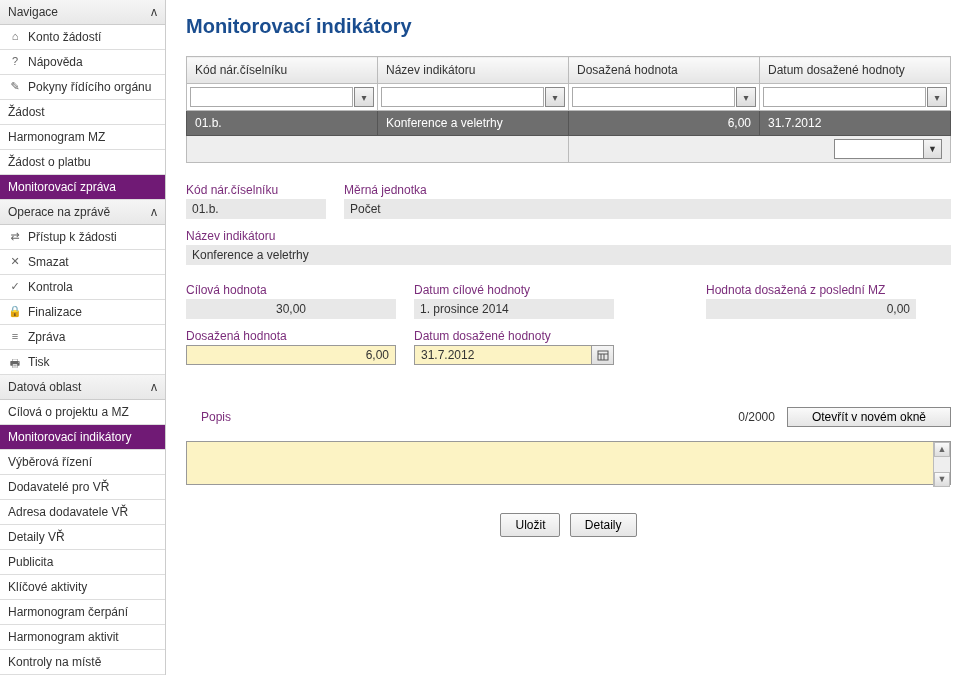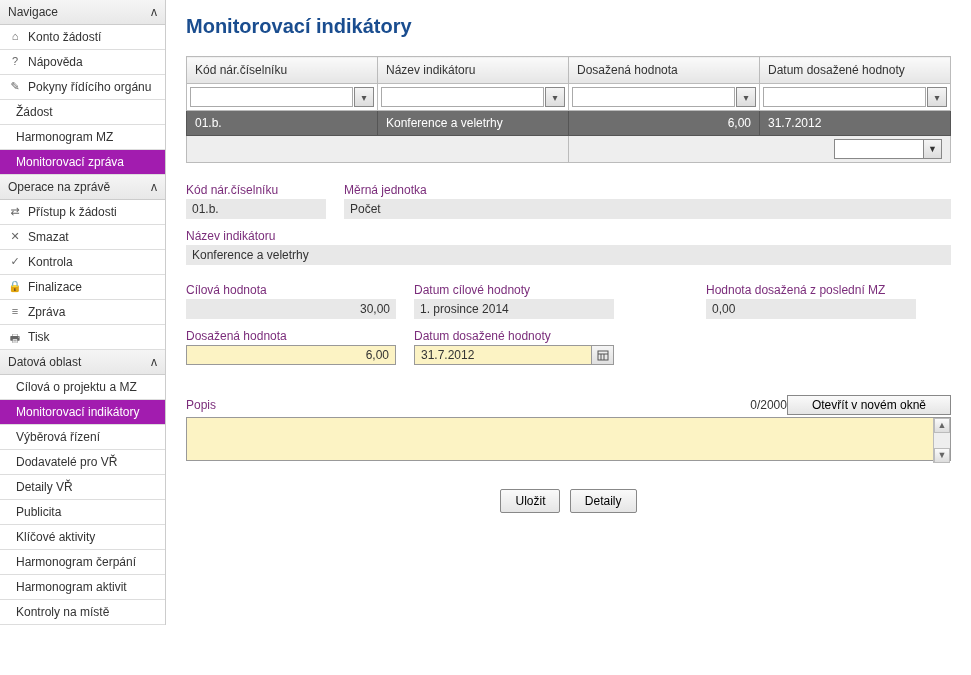--- a/index.html
+++ b/index.html
@@ -2,22 +2,22 @@
 <html><head>
 <meta charset="utf-8">
 <style>
 * { box-sizing: border-box; margin: 0; padding: 0; font-family: Arial, sans-serif; }
 body { font-size: 12px; color: #333; background: #fff; display: flex; }
 
 
 .nav { width: 191px; border-right: 1px solid #ccc; background: #fff; }
 .nav-item { padding: 5px 8px 5px 28px; border-bottom: 1px solid #ddd; color: #333; cursor: pointer; position: relative; font-size:12px;}
 .nav-item .ic { position:absolute; left:8px; top:5px; width:14px; text-align:center; color:#666; font-size:11px;}
-.nav-item.plain { padding-left:16px; }
-.nav-item.selected { background: #a21caf; color: #fff; }
+.nav-item.plain { padding-left:8px; }
+.nav-item.selected { background: #701a75; color: #fff; }
 .nav-cat { padding: 5px 8px; border-bottom:1px solid #ccc; background:linear-gradient(#f5f5f5,#e8e8e8); font-size:12px; display:flex; justify-content:space-between; align-items:center; cursor:pointer;gap:29px;}
 
 
 .main { flex:1; padding: 10px 20px 20px 20px; }
 h1.page-title { color:#1a4d8f; font-size:20px; font-weight:bold; margin: 5px 0 18px 0;}
 
 
 .grid { width:100%; border:1px solid #bbb; border-collapse:collapse; margin-bottom:8px;}
 .grid th { background:linear-gradient(#fafafa,#e5e5e5); font-weight:normal; text-align:left; padding:6px 8px; border:1px solid #bbb; font-size:12px; vertical-align:top;}
 .grid td { border:1px solid #bbb; padding:2px; background:#fff;}
@@ -37,22 +37,22 @@
 .fld-ro { background:#e8e8e8; padding:3px 6px; min-height:20px; font-size:12px; color:#333; }
 .fld-edit { background:#fcf3c4; border:1px solid #999; padding:2px 6px; min-height:20px; font-size:12px; }
 .fld-edit.right { text-align:right; }
 .row { display:flex; gap:18px; margin-bottom:10px; }
 .col { display:flex; flex-direction:column; }
 .date-wrap { display:flex; }
 .date-wrap .fld-edit { flex:1; }
 .cal-btn { width:22px; border:1px solid #999; border-left:none; background:linear-gradient(#f5f5f5,#e0e0e0); display:flex; align-items:center; justify-content:center; font-size:11px; cursor:pointer;}
 
 .popis-head { display:flex; align-items:center; margin-top:30px; margin-bottom:2px;}
-.popis-head .lbl { flex:1; margin:0; }
-.counter { font-size:12px; color:#333; margin-right:0;}
+.popis-head .lbl { flex:1; margin:15px; }
+.counter { font-size:12px; color:#333; margin-right:12px;}
 .open-btn { border:1px solid #888; background:linear-gradient(#fafafa,#e5e5e5); padding:2px 24px; font-size:12px; cursor:pointer;}
 .popis-ta { width:100%; height:44px; background:#fcf3c4; border:1px solid #999; resize:none; font-size:12px; padding:4px; position:relative;}
 .ta-wrap { position:relative; }
 .ta-scrl { position:absolute; right:1px; top:1px; bottom:1px; width:17px; background:#eee; border-left:1px solid #bbb; display:flex; flex-direction:column; justify-content:space-between;}
 .ta-scrl span { text-align:center; font-size:9px; color:#666; background:linear-gradient(#fafafa,#ddd); border:1px solid #bbb; height:15px; line-height:13px; cursor:pointer;}
 
 .actions { text-align:center; margin-top:25px; }
 .actions button { border:1px solid #888; background:linear-gradient(#fafafa,#e5e5e5); padding:4px 14px; font-size:12px; margin:0 3px; cursor:pointer; border-radius:2px;}
 
 </style>
@@ -62,39 +62,41 @@
 <div class="nav" id="nav-root">
     <div class="nav-cat">
       <span>Navigace</span>
       <span class="chev">ʌ</span>
     </div>
     <div class="nav-item"><span class="ic">⌂</span><span>Konto žádostí</span></div>
     <div class="nav-item"><span class="ic">?</span><span>Nápověda</span></div>
     <div class="nav-item"><span class="ic">✎</span><span>Pokyny řídícího orgánu</span></div>
     <div class="nav-item plain"><span>Žádost</span></div>
     <div class="nav-item plain"><span>Harmonogram MZ</span></div>
+    <div class="nav-item plain"><span>Žádost o platbu</span></div>
     <div class="nav-item plain selected"><span>Monitorovací zpráva</span></div>
     <div class="nav-cat">
       <span>Operace na zprávě</span>
       <span class="chev">ʌ</span>
     </div>
     <div class="nav-item"><span class="ic">⇄</span><span>Přístup k žádosti</span></div>
     <div class="nav-item"><span class="ic">✕</span><span>Smazat</span></div>
     <div class="nav-item"><span class="ic">✓</span><span>Kontrola</span></div>
     <div class="nav-item"><span class="ic">🔒</span><span>Finalizace</span></div>
     <div class="nav-item"><span class="ic">≡</span><span>Zpráva</span></div>
     <div class="nav-item"><span class="ic">🖶</span><span>Tisk</span></div>
     <div class="nav-cat">
       <span>Datová oblast</span>
       <span class="chev">ʌ</span>
     </div>
     <div class="nav-item plain"><span>Cílová o projektu a MZ</span></div>
     <div class="nav-item plain selected"><span>Monitorovací indikátory</span></div>
     <div class="nav-item plain"><span>Výběrová řízení</span></div>
     <div class="nav-item plain"><span>Dodavatelé pro VŘ</span></div>
+    <div class="nav-item plain"><span>Adresa dodavatele VŘ</span></div>
     <div class="nav-item plain"><span>Detaily VŘ</span></div>
     <div class="nav-item plain"><span>Publicita</span></div>
     <div class="nav-item plain"><span>Klíčové aktivity</span></div>
     <div class="nav-item plain"><span>Harmonogram čerpání</span></div>
     <div class="nav-item plain"><span>Harmonogram aktivit</span></div>
     <div class="nav-item plain"><span>Kontroly na místě</span></div>
   </div>
 
 <div class="main">
   <h1 class="page-title">Monitorovací indikátory</h1>
@@ -166,29 +168,29 @@
     <div class="row">
       <div class="col" style="flex:1">
         <span class="lbl">Název indikátoru</span>
         <div class="fld-ro">Konference a veletrhy</div>
       </div>
     </div>
 
     <div class="row" style="margin-top:18px">
       <div class="col" style="width:210px">
         <span class="lbl">Cílová hodnota</span>
-        <div class="fld-ro" style="text-align:right">30,00</div>
+        <div class="fld-ro" style="text-align:center">30,00</div>
       </div>
       <div class="col" style="width:200px">
         <span class="lbl">Datum cílové hodnoty</span>
         <div class="fld-ro">1. prosince 2014</div>
       </div>
       <div class="col" style="width:210px; margin-left:74px">
         <span class="lbl" style="white-space:normal">Hodnota dosažená z poslední MZ</span>
-        <div class="fld-ro" style="">0,00</div>
+        <div class="fld-ro" style="text-align:right">0,00</div>
       </div>
     </div>
 
     <div class="row">
       <div class="col" style="width:210px">
         <span class="lbl">Dosažená hodnota</span>
         <div class="fld-edit right">6,00</div>
       </div>
       <div class="col" style="width:200px">
         <span class="lbl">Datum dosažené hodnoty</span>

